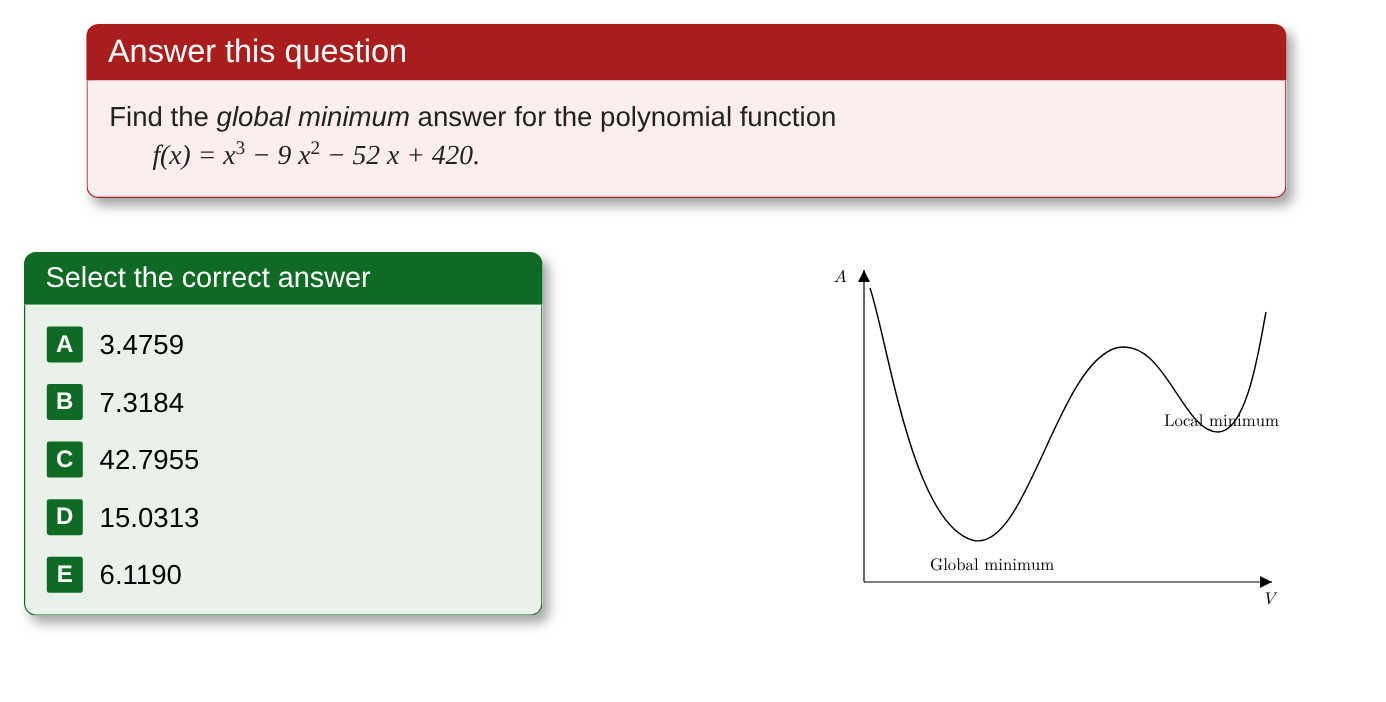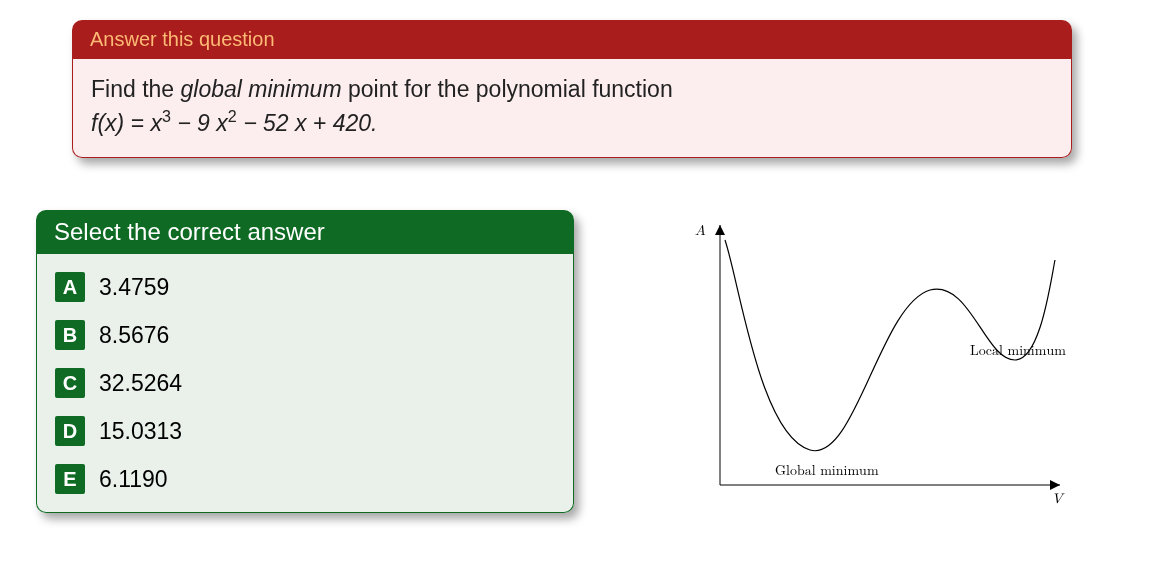--- a/index.html
+++ b/index.html
@@ -15,46 +15,47 @@
     position: absolute;
     left: 72px;
     top: 20px;
     width: 1000px;
     border-radius: 10px;
     box-shadow: 5px 6px 10px rgba(0,0,0,0.35);
     overflow: visible;
   }
   .question-header {
     background: #a91d1d;
-    color: #fdba74;
-    font-size: 20px;
+    color: #ffffff;
+    font-size: 27px;
     padding: 8px 18px;
     border-radius: 10px 10px 0 0;
   }
   .question-body {
     background: #fcedee;
     border: 1px solid #a91d1d;
     border-top: none;
     border-radius: 0 0 10px 10px;
     padding: 14px 18px 18px 18px;
     font-size: 23px;
     color: #222;
     line-height: 1.4;
   }
   .question-body .italic { font-style: italic; }
   .math {
-    font-family: Liberation Sans, sans-serif;
+    font-family: Liberation Serif, serif;
     font-style: italic;
+    margin-left: 36px;
   }
   .math .sup { font-size: 0.7em; vertical-align: super; font-style: normal;}
   .answers-box {
     position: absolute;
-    left: 36px;
+    left: 20px;
     top: 210px;
-    width: 538px;
+    width: 432px;
     border-radius: 10px;
     box-shadow: 5px 6px 10px rgba(0,0,0,0.35);
   }
   .answers-header {
     background: #0f6b24;
     color: #fff;
     font-size: 24px;
     padding: 8px 18px;
     border-radius: 10px 10px 0 0;
   }
@@ -100,43 +101,43 @@
   }
 </style>
 </head>
 <body>
 
 <div class="question-box">
   <div class="question-header">
     <span>Answer this question</span>
   </div>
   <div class="question-body">
-    <span>Find the </span><span class="italic">global minimum</span><span> point for the polynomial function</span><br>
+    <span>Find the </span><span class="italic">global minimum</span><span> answer for the polynomial function</span><br>
     <span class="math">
       <span style="font-style:italic">f</span>(<span style="font-style:italic">x</span>) = <span style="font-style:italic">x</span><span class="sup">3</span> − 9 <span style="font-style:italic">x</span><span class="sup">2</span> − 52 <span style="font-style:italic">x</span> + 420.
     </span>
   </div>
 </div>
 
 <div class="answers-box">
   <div class="answers-header">
     <span>Select the correct answer</span>
   </div>
   <div class="answers-body">
     <div class="answer-row">
       <span class="badge">A</span>
       <span>3.4759</span>
     </div>
     <div class="answer-row">
       <span class="badge">B</span>
-      <span>8.5676</span>
+      <span>7.3184</span>
     </div>
     <div class="answer-row">
       <span class="badge">C</span>
-      <span>32.5264</span>
+      <span>42.7955</span>
     </div>
     <div class="answer-row">
       <span class="badge">D</span>
       <span>15.0313</span>
     </div>
     <div class="answer-row">
       <span class="badge">E</span>
       <span>6.1190</span>
     </div>
   </div>

